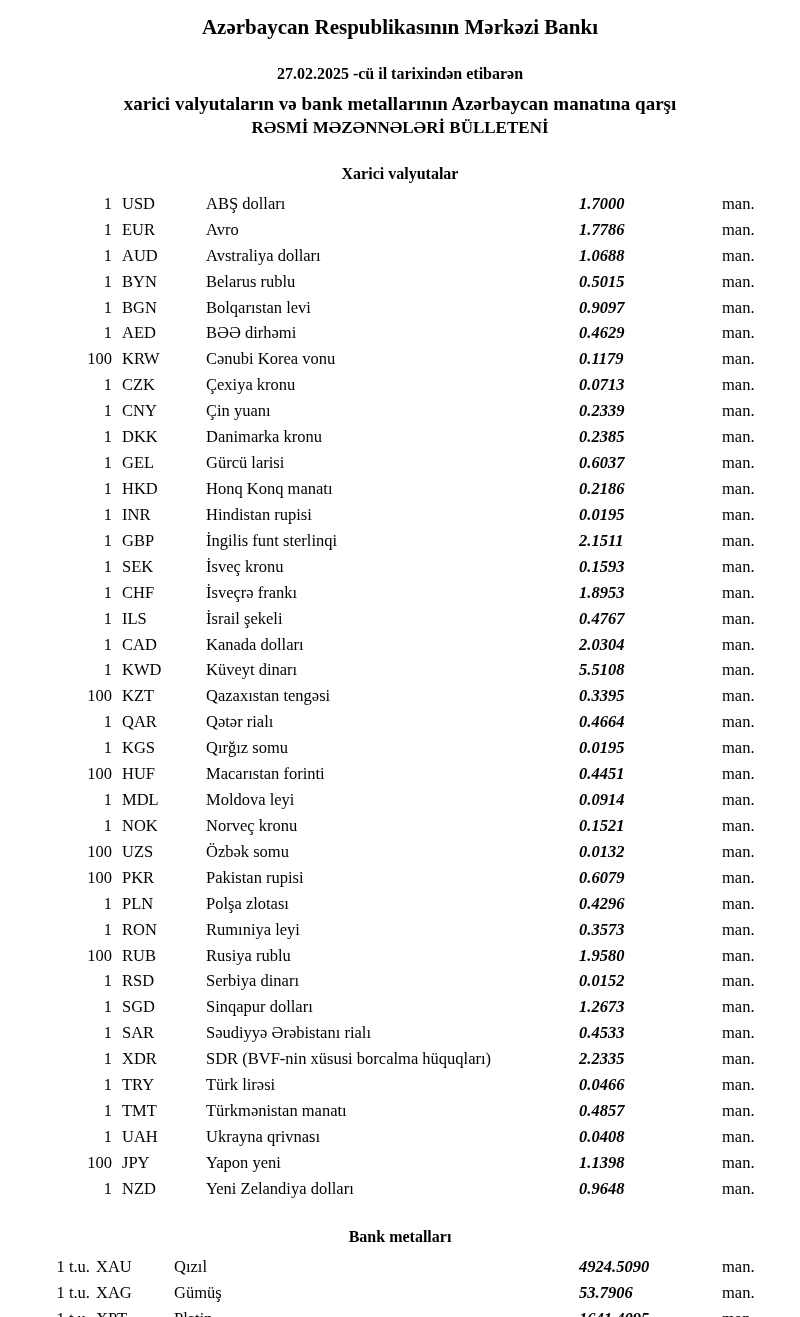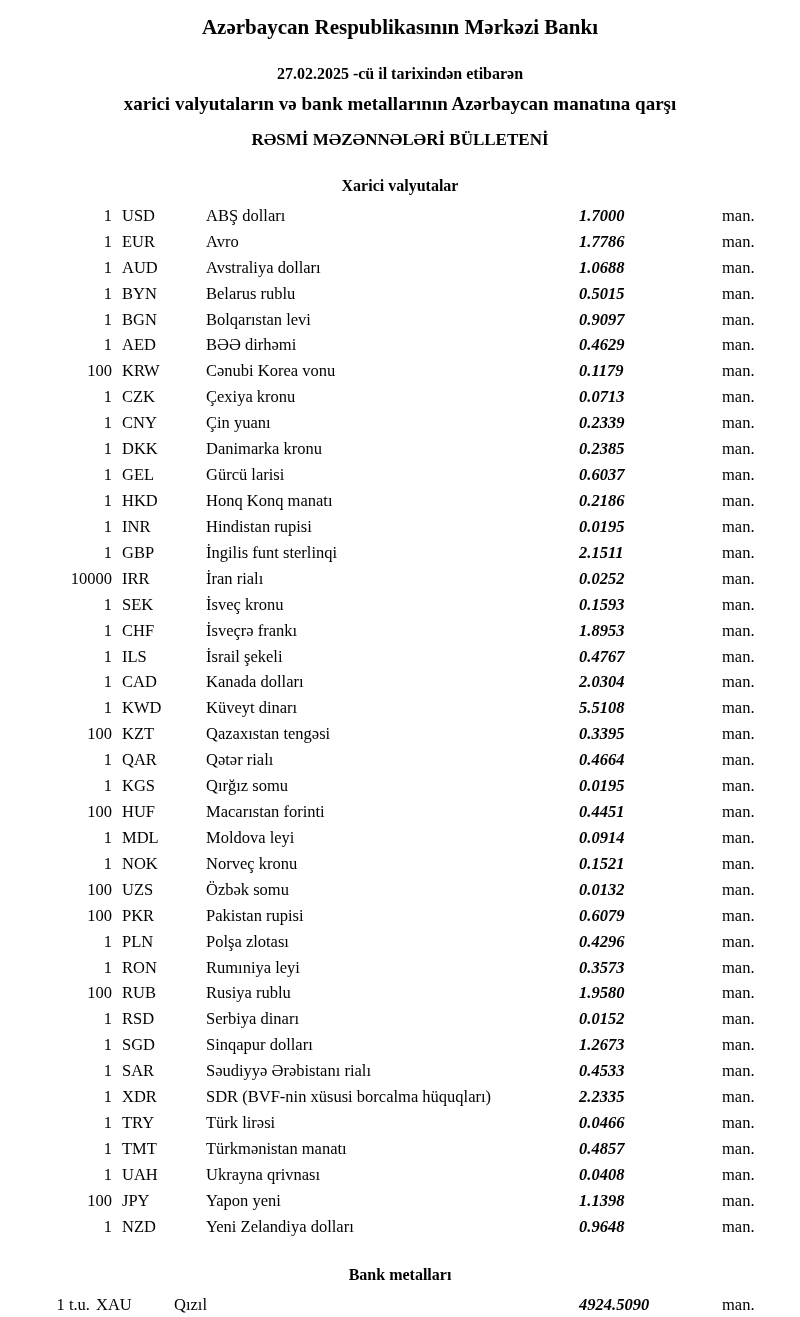--- a/index.html
+++ b/index.html
@@ -36,21 +36,21 @@
   .title-sub1 {
     font-size: 19px;
     font-weight: bold;
     line-height: 1.3;
     margin-top: 7px;
   }
   .title-sub2 {
     font-size: 17px;
     font-weight: bold;
     line-height: 1.3;
-    margin-top: 12px;
+    margin-top: 0;
   }
   .section-heading {
     text-align: center;
     font-size: 16px;
     font-weight: bold;
     margin-top: 26px;
     margin-bottom: 8px;
   }
   table.rates {
     width: 100%;
@@ -208,27 +208,20 @@
           <td class="col-unit">man.</td>
         </tr>
         <tr>
           <td class="col-amount">1</td>
           <td class="col-code">GBP</td>
           <td class="col-name">İngilis funt sterlinqi</td>
           <td class="col-rate">2.1511</td>
           <td class="col-unit">man.</td>
         </tr>
         <tr>
-          <td class="col-amount">10000</td>
-          <td class="col-code">IRR</td>
-          <td class="col-name">İran rialı</td>
-          <td class="col-rate">0.0252</td>
-          <td class="col-unit">man.</td>
-        </tr>
-        <tr>
           <td class="col-amount">1</td>
           <td class="col-code">SEK</td>
           <td class="col-name">İsveç kronu</td>
           <td class="col-rate">0.1593</td>
           <td class="col-unit">man.</td>
         </tr>
         <tr>
           <td class="col-amount">1</td>
           <td class="col-code">CHF</td>
           <td class="col-name">İsveçrə frankı</td>

